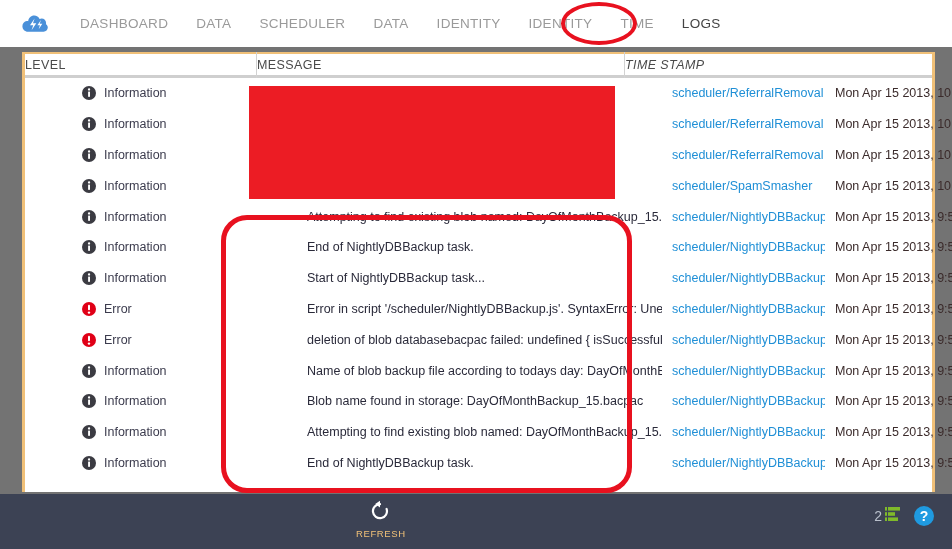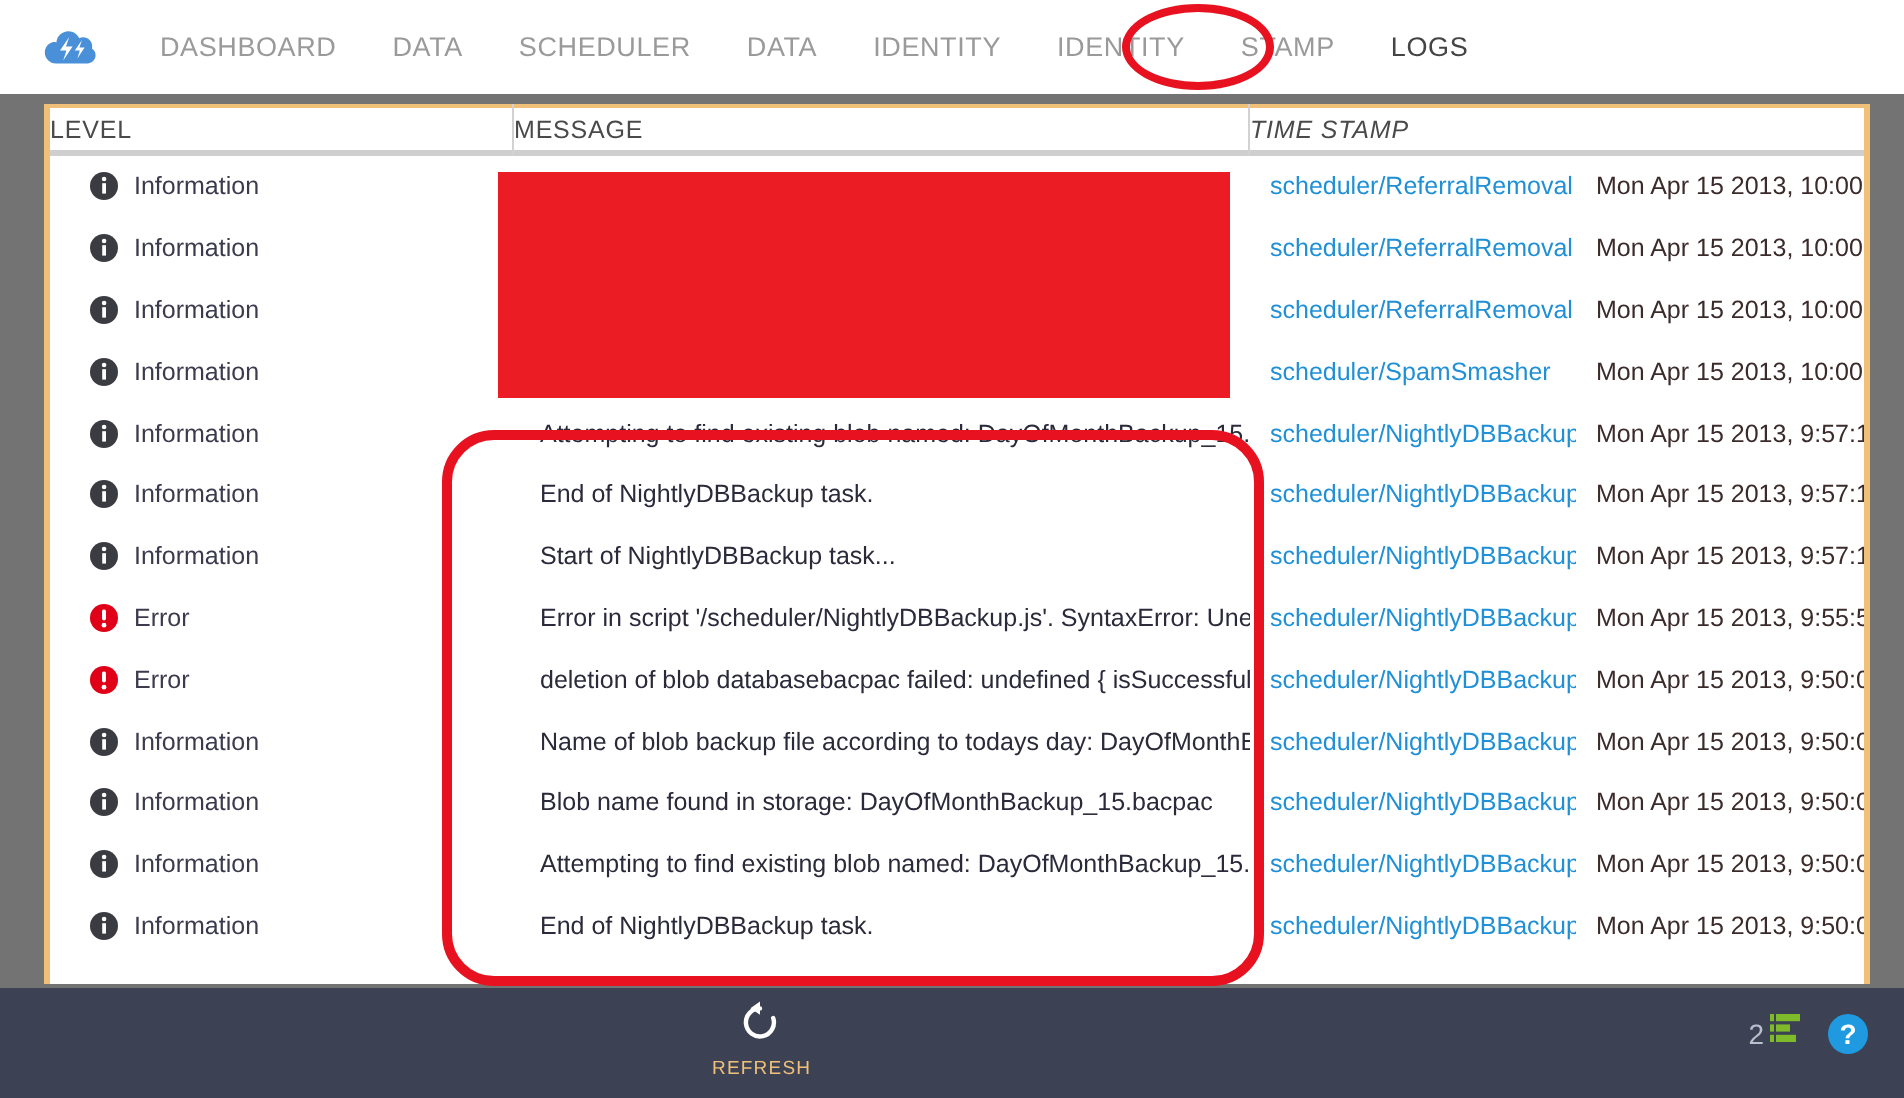--- a/index.html
+++ b/index.html
@@ -85,20 +85,21 @@
     white-space: nowrap;
   }
   .th:last-child { border-right: none; font-style: italic; }
   .col-level   { width: 232px; flex: 0 0 232px; }
   .col-message { width: 368px; flex: 0 0 368px; }
   .col-source  { width: 163px; flex: 0 0 163px; }
   .col-time    { width: 144px; flex: 0 0 144px; }
 
   #table-body {
     position: relative;
+    margin-left: 37px;
   }
   .row {
     display: flex;
     align-items: center;
     height: 30.8px;
   }
   .cell {
     height: 30.8px;
     display: flex;
     align-items: center;
@@ -183,21 +184,21 @@
         <path d="M19.0,7.0 L15.4,12.2 L17.9,12.2 L16.7,16.2 L20.3,10.8 L17.7,10.8 Z" fill="#ffffff"></path>
       </svg>
     </div>
     <div class="nav-items">
       <div class="nav-item">DASHBOARD</div>
       <div class="nav-item">DATA</div>
       <div class="nav-item">SCHEDULER</div>
       <div class="nav-item">DATA</div>
       <div class="nav-item">IDENTITY</div>
       <div class="nav-item">IDENTITY</div>
-      <div class="nav-item">STAMP</div>
+      <div class="nav-item">TIME</div>
       <div class="nav-item active">LOGS</div>
     </div>
     <div id="logs-highlight"></div>
   </div>
 
   <div id="table-wrap">
     <div id="table-head">
       <div class="th col-level">LEVEL</div>
       <div class="th col-message">MESSAGE</div>
       <div class="th col-time">TIME STAMP</div>

